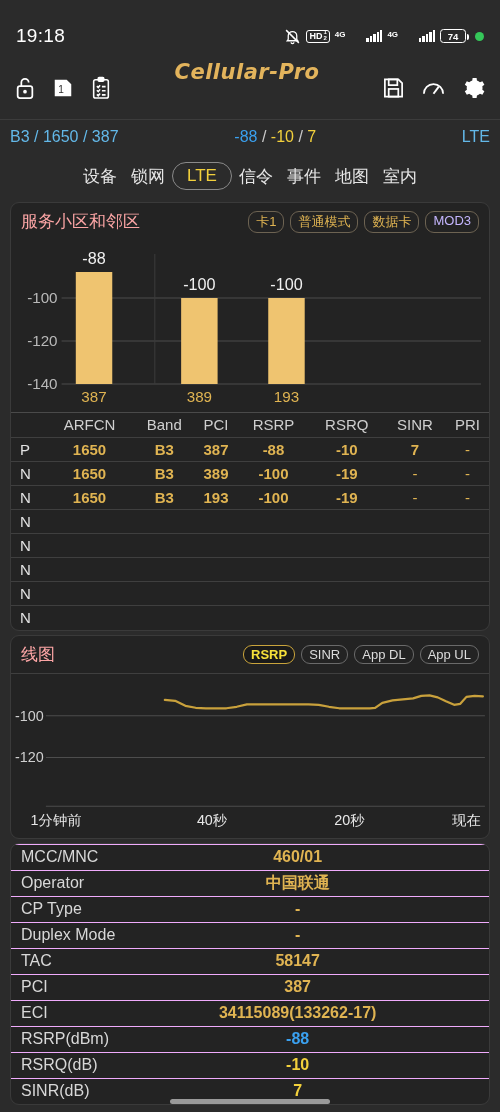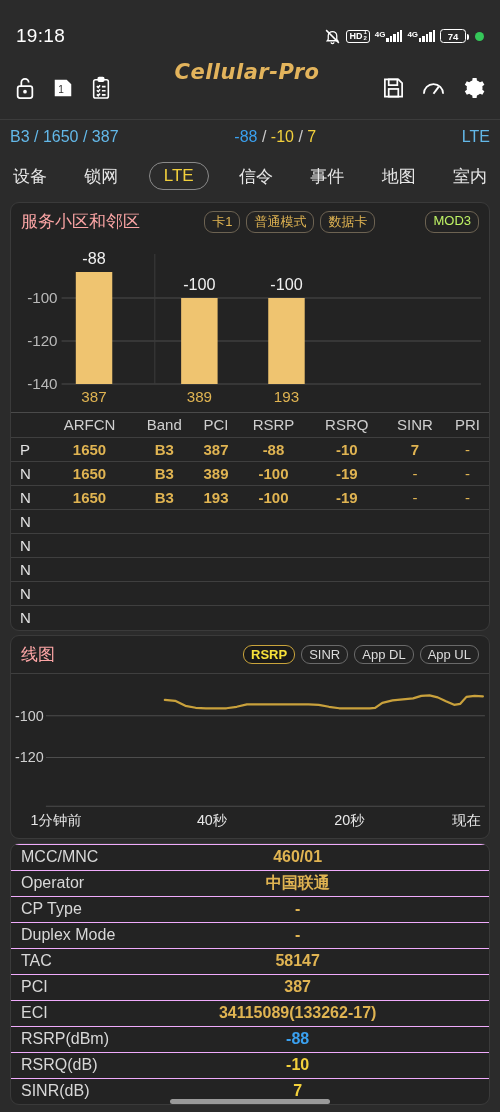--- a/index.html
+++ b/index.html
@@ -23,21 +23,21 @@
     border: 1.6px solid #fff; border-radius: 3px;
     font-size: 9px; font-weight: bold; padding: 0 2px;
     display: flex; align-items: center; height: 13px; line-height: 1;
   }
   .frac { font-size: 6px; display: flex; flex-direction: column; line-height: .95; margin-left: 1px; }
   .sig { display: flex; align-items: flex-end; gap: 1px; height: 12px; }
   .sig i { display: block; width: 2.4px; background: #fff; }
   .sig i:nth-child(1){height:4px}.sig i:nth-child(2){height:6px}
   .sig i:nth-child(3){height:8px}.sig i:nth-child(4){height:10px}.sig i:nth-child(5){height:12px}
   .g4 { font-size: 8px; font-weight: bold; margin-right: 1px; align-self: flex-start; }
-  .sig-grp { display: flex; align-items: flex-end; }
+  .sig-grp { display: flex; align-items: flex-end; gap: 20px; }
   .batt {
     border: 1.6px solid #fff; border-radius: 3.5px; height: 14px; min-width: 26px;
     display: flex; align-items: center; justify-content: center;
     font-size: 9.5px; font-weight: bold; position: relative; padding: 0 2px;
   }
   .batt::after { content:""; position:absolute; right:-3.5px; top:4px; width:2px; height:6px;
     background:#fff; border-radius:0 2px 2px 0; }
   .dot-green { width: 9px; height: 9px; border-radius: 50%; background: #35c759; margin-left: 4px; }
 
   
@@ -61,42 +61,42 @@
     font-size: 16px;
   }
   .ib-left { color: #63b8e8; }
   .ib-mid { flex: 1; text-align: center; }
   .ib-right { color: #63b8e8; min-width: 58px; text-align: right; }
   .c-blue { color: #3aa0ef; } .c-yellow { color: #f2d03c; } .c-sep { color: #c9c9c9; }
 
   
   .tabs {
     height: 44px; display: flex; align-items: center;
-    justify-content: space-between; padding: 0 6px;
+    justify-content: center; padding: 0 6px;
   }
   .tab { font-size: 17px; color: #e6e6e6; padding: 3px 7px; }
   .tab.active {
     color: #f2d03c; border: 1.5px solid #8a8a8a; border-radius: 16px; padding: 3px 14px;
   }
 
   
   .card {
     margin: 4px 10px; background: #232323;
     border: 1px solid #3a3a3a; border-radius: 9px; overflow: hidden;
   }
   .card-head {
     display: flex; align-items: center; padding: 7px 10px; gap: 6px;
   }
   .card-title { font-size: 17px; color: #fca5a5; }
   .chips { margin-left: auto; display: flex; gap: 6px; }
   .chip {
     border: 1px solid #6d6352; border-radius: 9px; padding: 1px 7px;
     font-size: 13px; color: #e0b452; white-space: nowrap;
   }
-  .chip.pale { color: #bef264; margin-left: 44px; }
+  .chip.pale { color: #c4b5fd; }
   .chip.plain { border-color: #6a6a6a; color: #dcdcdc; }
   .chip.on { background: #1a1a1a; border-color: #c9a43c; color: #f5e03a; font-weight: bold; }
 
   
   .barchart { position: relative; height: 172px; margin: 0 4px 0 2px; }
   .bc-svg { display: block; width: 100%; height: 100%; }
 
   
   table.nt { width: 100%; border-collapse: collapse; font-size: 15px; }
   table.nt th {

